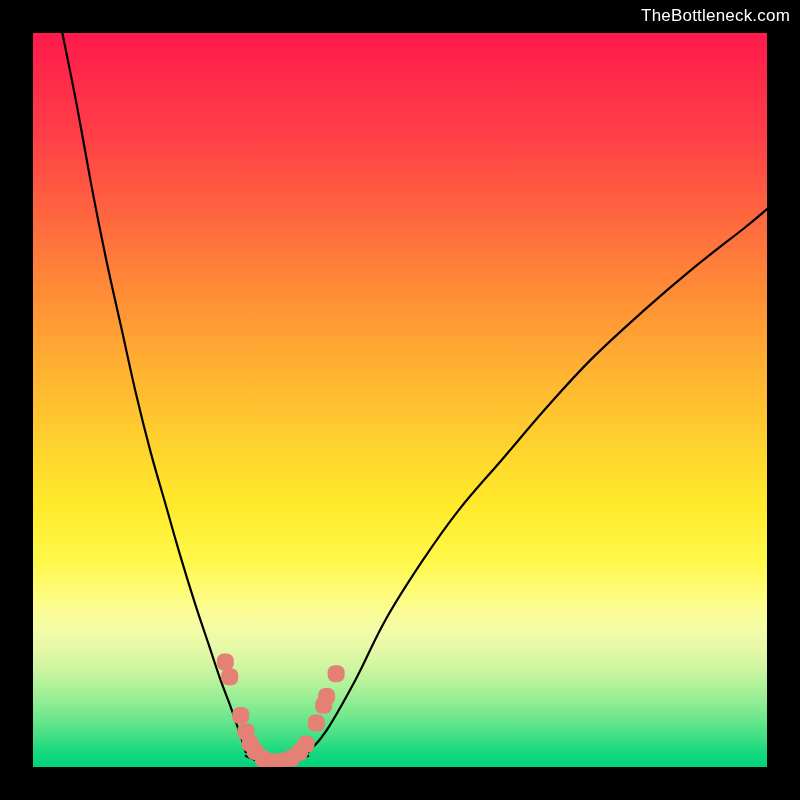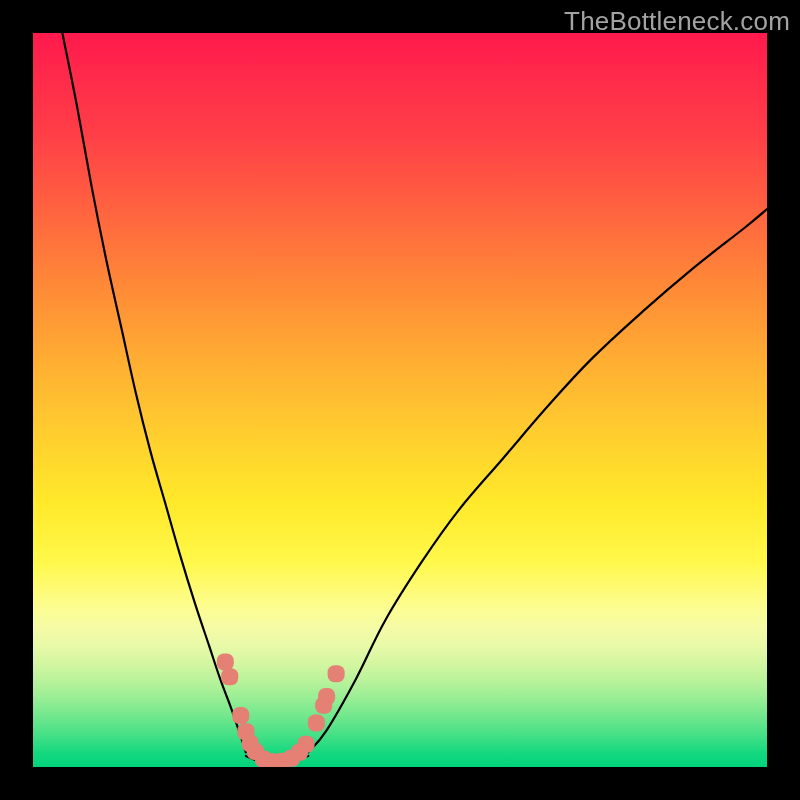--- a/index.html
+++ b/index.html
@@ -45,22 +45,22 @@
       #6be68c 93.5%,
       #3fdf85 96%,
       #16d87f 98%,
       #00d47c 100%
     );
   }
   .watermark {
     position: absolute;
     top: 6px;
     right: 10px;
-    color: #a3a3a3;
-    font-size: 26px;
+    color: #ffffff;
+    font-size: 17px;
     font-weight: 400;
     letter-spacing: 0.2px;
     user-select: none;
   }
   svg.curves {
     position: absolute;
     left: 0;
     top: 0;
     width: 734px;
     height: 734px;

